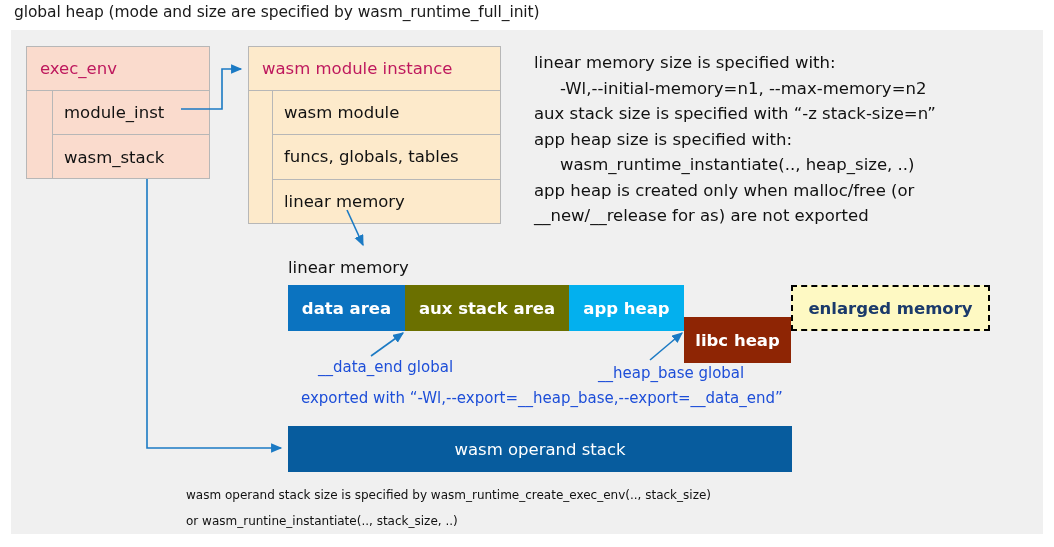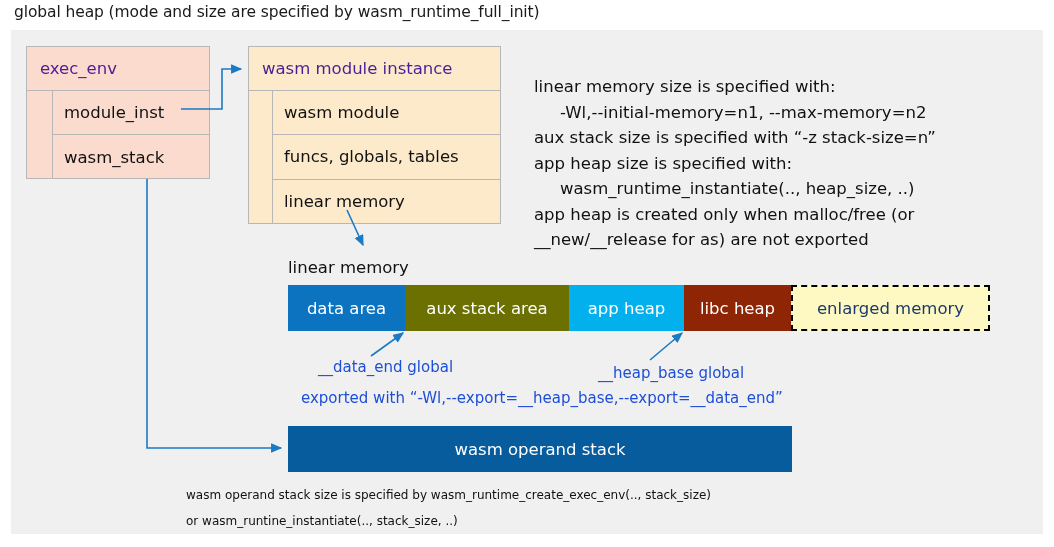--- a/index.html
+++ b/index.html
@@ -24,21 +24,21 @@
     background:#f0f0f0;
   }
 
   
   .struct{position:absolute;border:1px solid #b7b7b7;box-sizing:border-box;}
   .struct .hdr{
     box-sizing:border-box;
     border-bottom:1px solid #b7b7b7;
     display:flex;align-items:center;
     padding-left:13px;
-    font-size:16.5px;color:#4c1d95;
+    font-size:16.5px;color:#be185d;
   }
   .struct .body{display:flex;}
   .struct .gutter{box-sizing:border-box;border-right:1px solid #b7b7b7;}
   .struct .rows{flex:1;}
   .struct .row{
     box-sizing:border-box;
     display:flex;align-items:center;
     padding-left:11px;
     font-size:16.5px;color:#111;
     border-bottom:1px solid #b7b7b7;
@@ -53,31 +53,31 @@
 
   #module-instance{left:248px;top:46px;width:253px;height:178px;background:#fdeacb;}
   #module-instance .hdr{height:44px;}
   #module-instance .gutter{width:24px;}
   #module-instance .rows{height:133px;}
   #module-instance .row{height:44.3px;}
 
   
   .info-block{
     position:absolute;left:534px;top:50px;width:510px;
-    font-size:16.5px;line-height:25.5px;color:#111;margin-top:24px;
+    font-size:16.5px;line-height:25.5px;color:#111;
   }
   .info-block div{white-space:nowrap;}
   .indent{padding-left:26px;}
 
   
   .lm-label{
     position:absolute;left:288px;top:258px;
     font-size:16.5px;color:#111;
   }
-  .membar{position:absolute;left:288px;top:285px;height:58px;display:flex;}
+  .membar{position:absolute;left:288px;top:285px;height:58px;display:flex;font-weight:bold;}
   .seg{
     box-sizing:border-box;
     display:flex;align-items:center;justify-content:center;
     font-size:16.5px;color:#ffffff;height:46px;
     white-space:nowrap;
   }
   .seg.enlarged{
     border:2.5px dashed #000000;
     background:#fef9c3;color:#1b3a6b;
   }
@@ -143,21 +143,21 @@
     <div class="indent">wasm_runtime_instantiate(.., heap_size, ..)</div>
     <div>app heap is created only when malloc/free (or</div>
     <div>__new/__release for as) are not exported</div>
   </div>
 
   <div class="lm-label">linear memory</div>
   <div class="membar" id="membar">
       <div class="seg" style="width: 117px; background: rgb(11, 115, 192);">data area</div>
       <div class="seg" style="width: 164px; background: rgb(107, 112, 0);">aux stack area</div>
       <div class="seg" style="width: 115px; background: rgb(3, 176, 238);">app heap</div>
-      <div class="seg" style="width: 107px; background: rgb(142, 37, 4);">libc heap</div>
+      <div class="seg" style="width: 107px; background: rgb(142, 37, 4); margin-top: 32px;">libc heap</div>
       <div class="seg enlarged" style="width: 199px;">enlarged memory</div>
     </div>
 
   <div class="cap" id="cap-data-end">__data_end global</div>
   <div class="cap" id="cap-exported">exported with “-Wl,--export=__heap_base,--export=__data_end”</div>
   <div class="cap" id="cap-heap-base">__heap_base global</div>
 
   <div id="operand-stack" style="background: rgb(7, 92, 158); text-align: center;">
     <span>wasm operand stack</span>
   </div>

